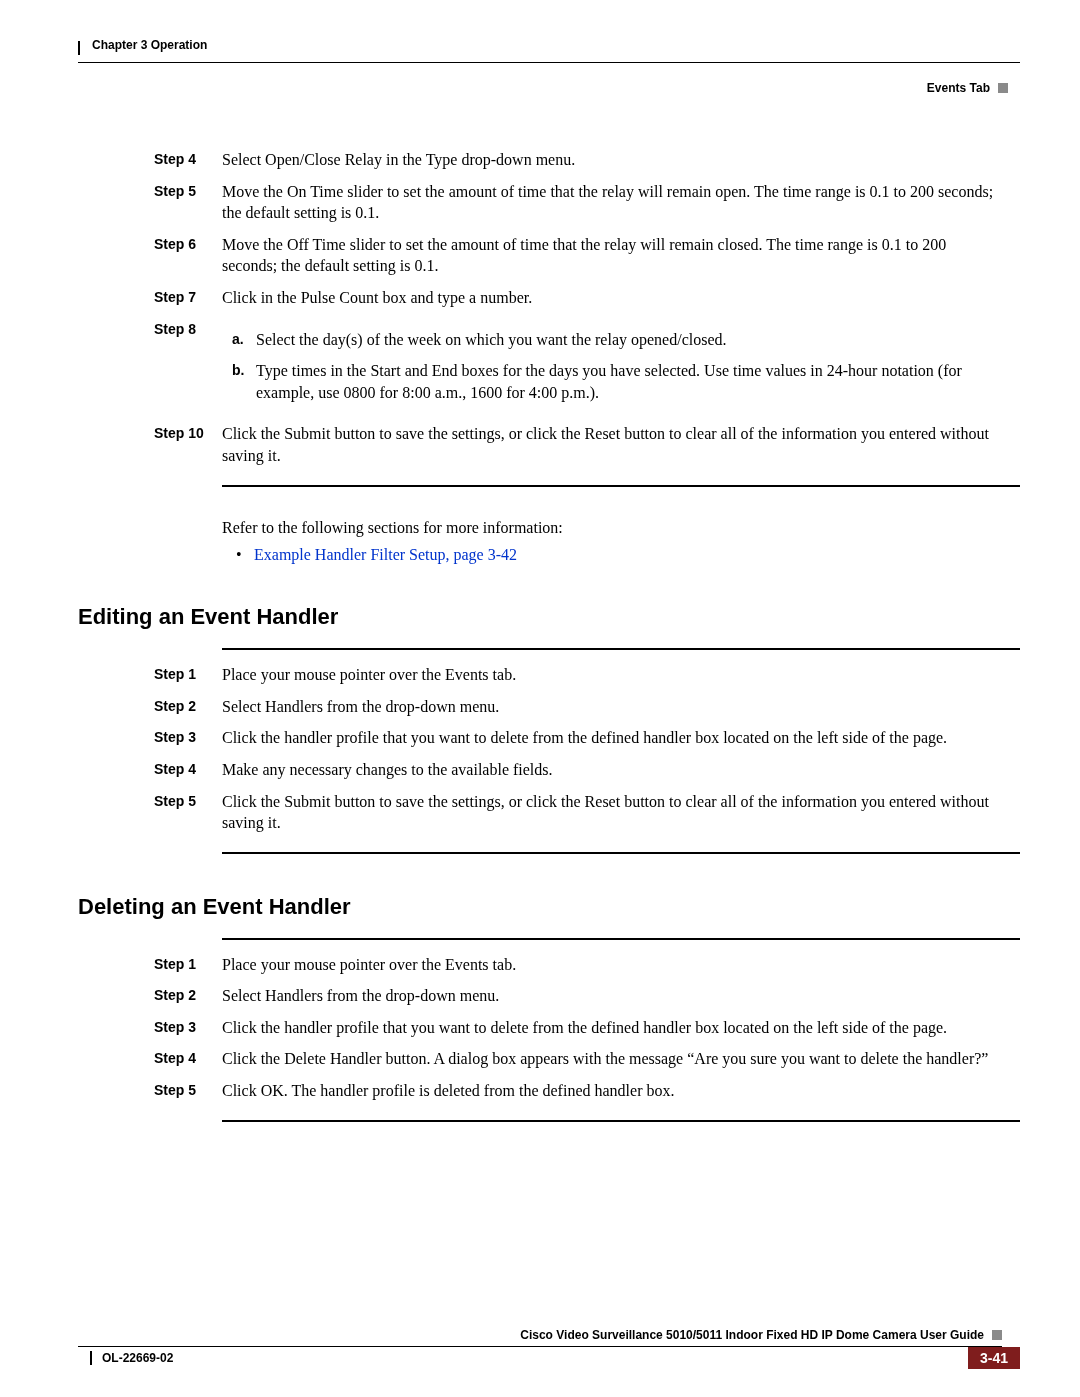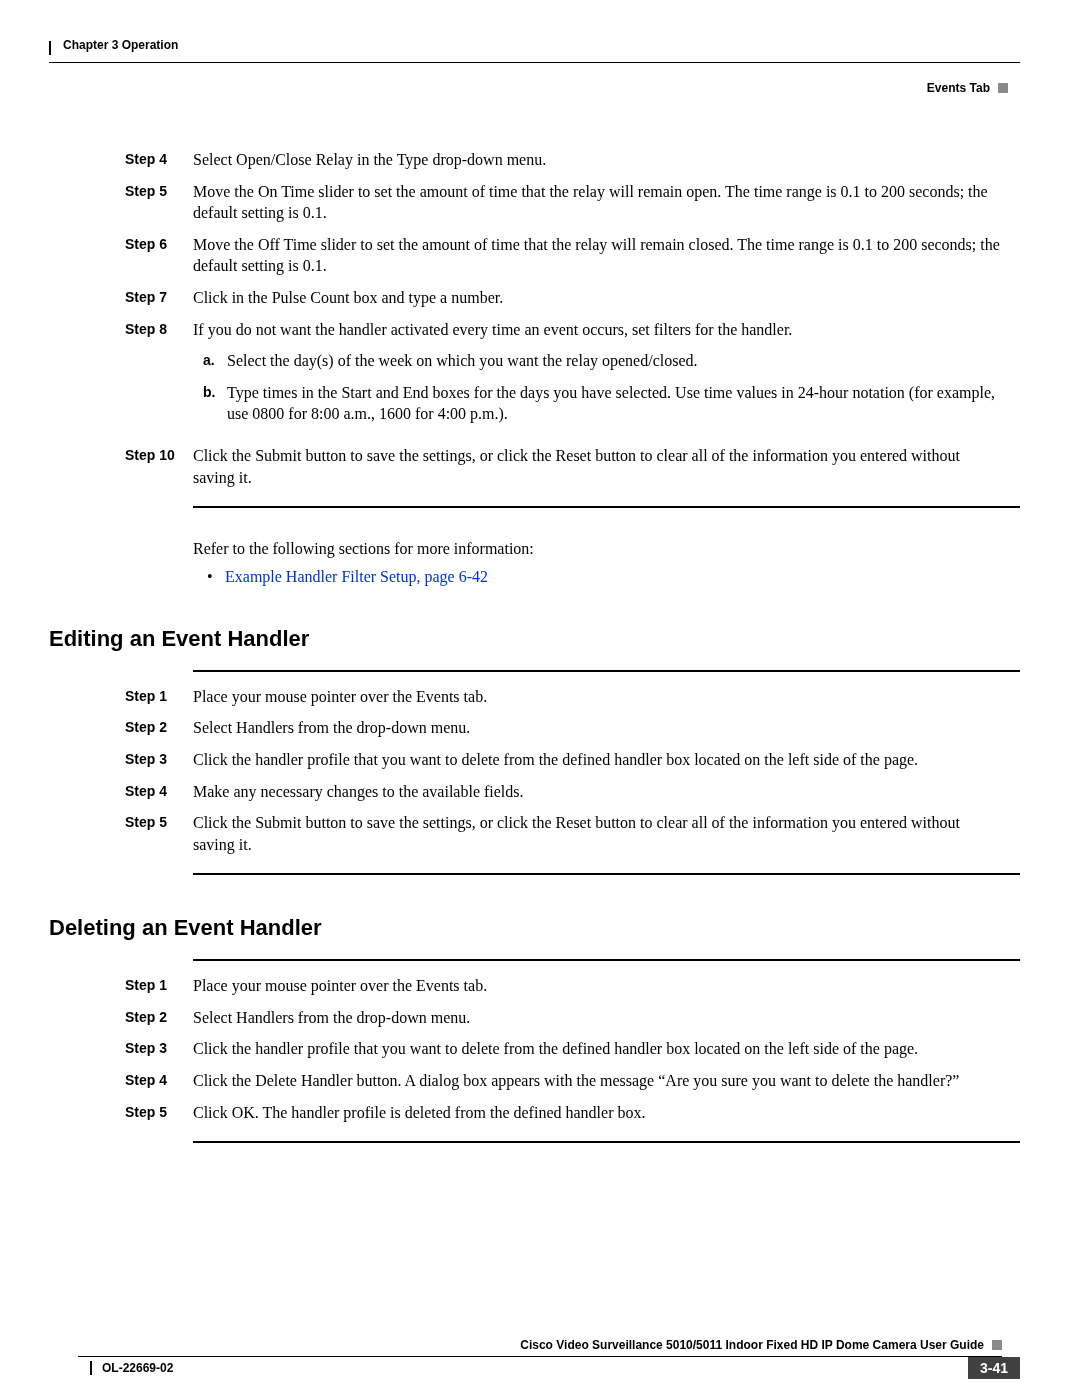--- a/index.html
+++ b/index.html
@@ -8,21 +8,21 @@
     background: #fff;
     font-family: "Times New Roman", Times, serif;
     color: #000;
     width: 1080px;
   }
   .page {
     position: relative;
     width: 1080px;
     height: 1397px;
     box-sizing: border-box;
-    padding: 35px 60px 40px 31px;
+    padding: 35px 60px 40px 60px;
   }
   .top-header {
     position: relative;
     height: 25px;
     margin-left: 18px;
   }
   .top-header .hline-left {
     position: absolute;
     left: 0;
     top: 6px;
@@ -138,21 +138,21 @@
     font-family: Arial, Helvetica, sans-serif;
     font-weight: bold;
     font-size: 22px;
     margin: 40px 0 18px 18px;
   }
 
   .footer {
     position: absolute;
     left: 60px;
     right: 60px;
-    bottom: 18px;
+    bottom: 28px;
   }
   .footer-title-row {
     display: flex;
     justify-content: flex-end;
     font-family: Arial, Helvetica, sans-serif;
     font-weight: bold;
     font-size: 12px;
     margin-right: 18px;
     margin-bottom: 4px;
     align-items: center;
@@ -178,21 +178,21 @@
     font-weight: bold;
     font-size: 12px;
     margin-left: 30px;
   }
   .footer-left .vbar {
     width: 2px;
     height: 14px;
     background: #000;
   }
   .page-num-box {
-    background: #404040;
+    background: #7f1d1d;
     color: #fff;
     font-family: Arial, Helvetica, sans-serif;
     font-weight: bold;
     font-size: 14px;
     padding: 3px 12px;
     margin-right: 0;
   }
 </style>
 </head>
 <body>
@@ -226,21 +226,20 @@
         <div class="step-label">Step 6</div>
         <div class="step-body">Move the Off Time slider to set the amount of time that the relay will remain closed. The time range is 0.1 to 200 seconds; the default setting is 0.1.</div>
       </div>
       <div class="step-row">
         <div class="step-label">Step 7</div>
         <div class="step-body">Click in the Pulse Count box and type a number.</div>
       </div>
       <div class="step-row">
         <div class="step-label">Step 8</div>
         <div class="step-body">
-          <span>If you do not want the handler activated every time an event occurs, set filters for the handler.</span>
           <div class="sub-list">
             <div class="sub-row">
               <div class="sub-label">a.</div>
               <div class="sub-body">Select the day(s) of the week on which you want the relay opened/closed.</div>
             </div>
             <div class="sub-row">
               <div class="sub-label">b.</div>
               <div class="sub-body">Type times in the Start and End boxes for the days you have selected. Use time values in 24-hour notation (for example, use 0800 for 8:00 a.m., 1600 for 4:00 p.m.).</div>
             </div>
           </div>
@@ -250,21 +249,21 @@
         <div class="step-label">Step 10</div>
         <div class="step-body">Click the Submit button to save the settings, or click the Reset button to clear all of the information you entered without saving it.</div>
       </div>
     </div>
 
     <hr class="hr-thick">
 
     <div class="para">Refer to the following sections for more information:</div>
     <div class="bullet-row">
       <div class="bullet-dot">•</div>
-      <a class="link">Example Handler Filter Setup, page 6-42</a>
+      <a class="link">Example Handler Filter Setup, page 3-42</a>
     </div>
 
     <h2 class="section">Editing an Event Handler</h2>
     <hr class="hr-thick top">
 
     <div class="steps">
       <div class="step-row">
         <div class="step-label">Step 1</div>
         <div class="step-body">Place your mouse pointer over the Events tab.</div>
       </div>

